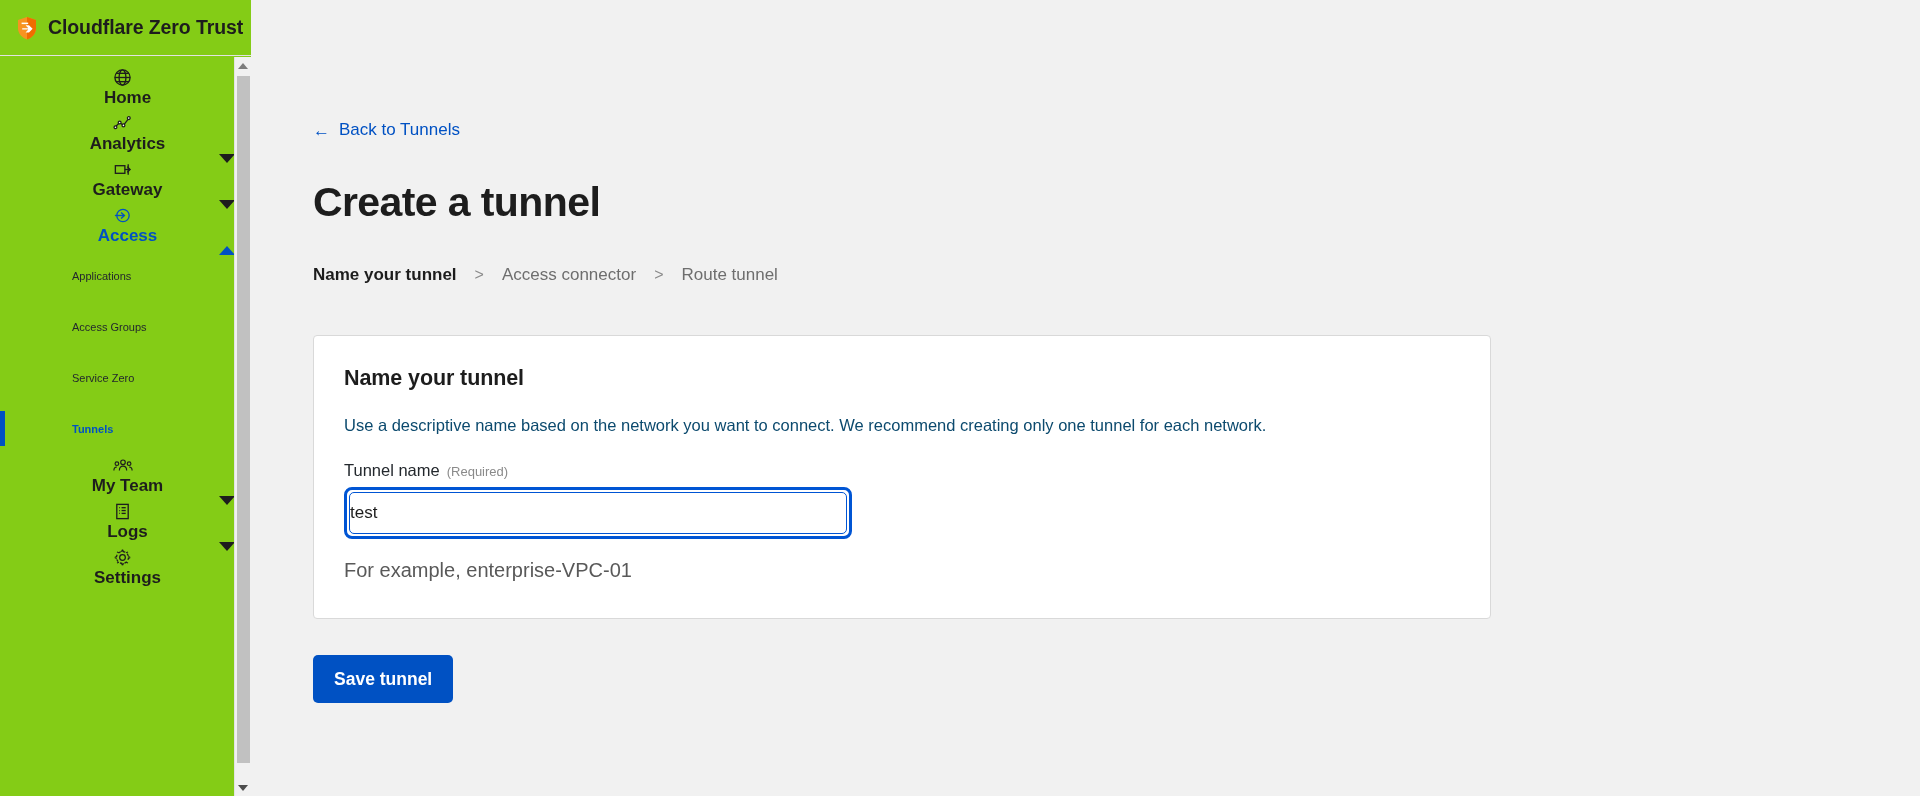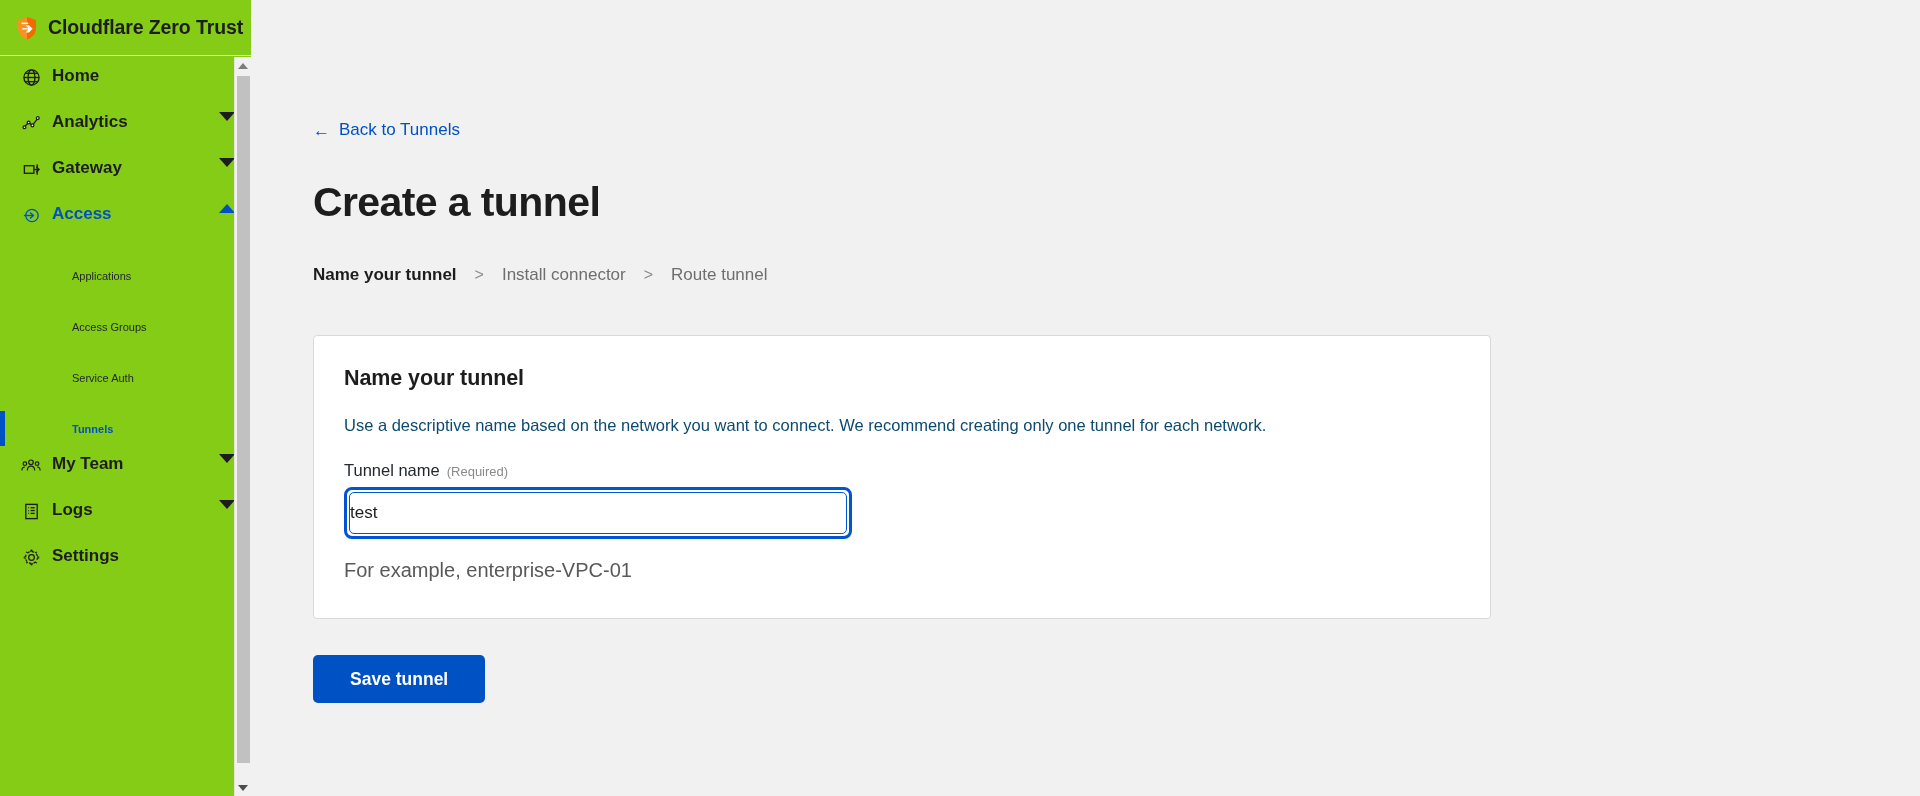--- a/index.html
+++ b/index.html
@@ -33,26 +33,27 @@
     letter-spacing: -0.1px;
     white-space: nowrap;
   }
   .nav {
     flex: 1 1 auto;
     overflow: hidden;
     padding-top: 10px;
     position: relative;
   }
   .nav-item {
-    display: flex; 
+    display: flex; align-items: center;
     height: 46px;
     padding-left: 20px;
     padding-right: 16px;
     position: relative;
     cursor: pointer;
+    flex-direction: column;
   }
   .nav-icon {
     width: 22px; height: 22px;
     flex: 0 0 22px;
     display: flex; align-items: center; justify-content: center;
     color: #1d1d1d;
     margin-right: 10px;
   }
   .nav-icon svg { display: block; }
   .nav-label {
@@ -222,21 +223,21 @@
   }
   .field-help {
     margin-top: 20px;
     font-size: 20px;
     color: #595959;
   }
   .save-btn {
     margin-top: 36px;
     display: inline-flex; align-items: center; justify-content: center;
     height: 48px;
-    padding: 0 37px;
+    padding: 0 21px;
     background: #0051c3;
     color: #ffffff;
     font-size: 17.5px;
     font-weight: bold;
     font-family: "Liberation Sans", sans-serif;
     border: none;
     border-radius: 5px;
     cursor: pointer;
   }
 </style>
@@ -313,21 +314,21 @@
         <span class="chev up"></span>
       </div>
 
       <div class="subnav-item">
         <span class="subnav-label">Applications</span>
       </div>
       <div class="subnav-item">
         <span class="subnav-label">Access Groups</span>
       </div>
       <div class="subnav-item">
-        <span class="subnav-label">Service Auth</span>
+        <span class="subnav-label">Service Zero</span>
       </div>
       <div class="subnav-item active">
         <span class="subnav-label">Tunnels</span>
       </div>
 
       <div class="nav-item">
         <span class="nav-icon">
           <svg width="20" height="20" viewBox="0 0 22 20" fill="none" stroke="currentColor" stroke-width="1.3">
             <circle cx="11" cy="7" r="2.5"></circle>
             <path d="M7 16 C7 12.8 8.8 11.3 11 11.3 C13.2 11.3 15 12.8 15 16"></path>
@@ -389,21 +390,21 @@
     <a class="back-link">
       <span class="back-arrow">←</span>
       <span>Back to Tunnels</span>
     </a>
 
     <h1 class="page-title">Create a tunnel</h1>
 
     <div class="steps">
       <span class="step active">Name your tunnel</span>
       <span class="step-sep">&gt;</span>
-      <span class="step">Install connector</span>
+      <span class="step">Access connector</span>
       <span class="step-sep">&gt;</span>
       <span class="step">Route tunnel</span>
     </div>
 
     <section class="card">
       <h2 class="card-title">Name your tunnel</h2>
       <p class="card-desc">Use a descriptive name based on the network you want to connect. We recommend creating only one tunnel for each network.</p>
 
       <div class="field">
         <div class="field-label">

